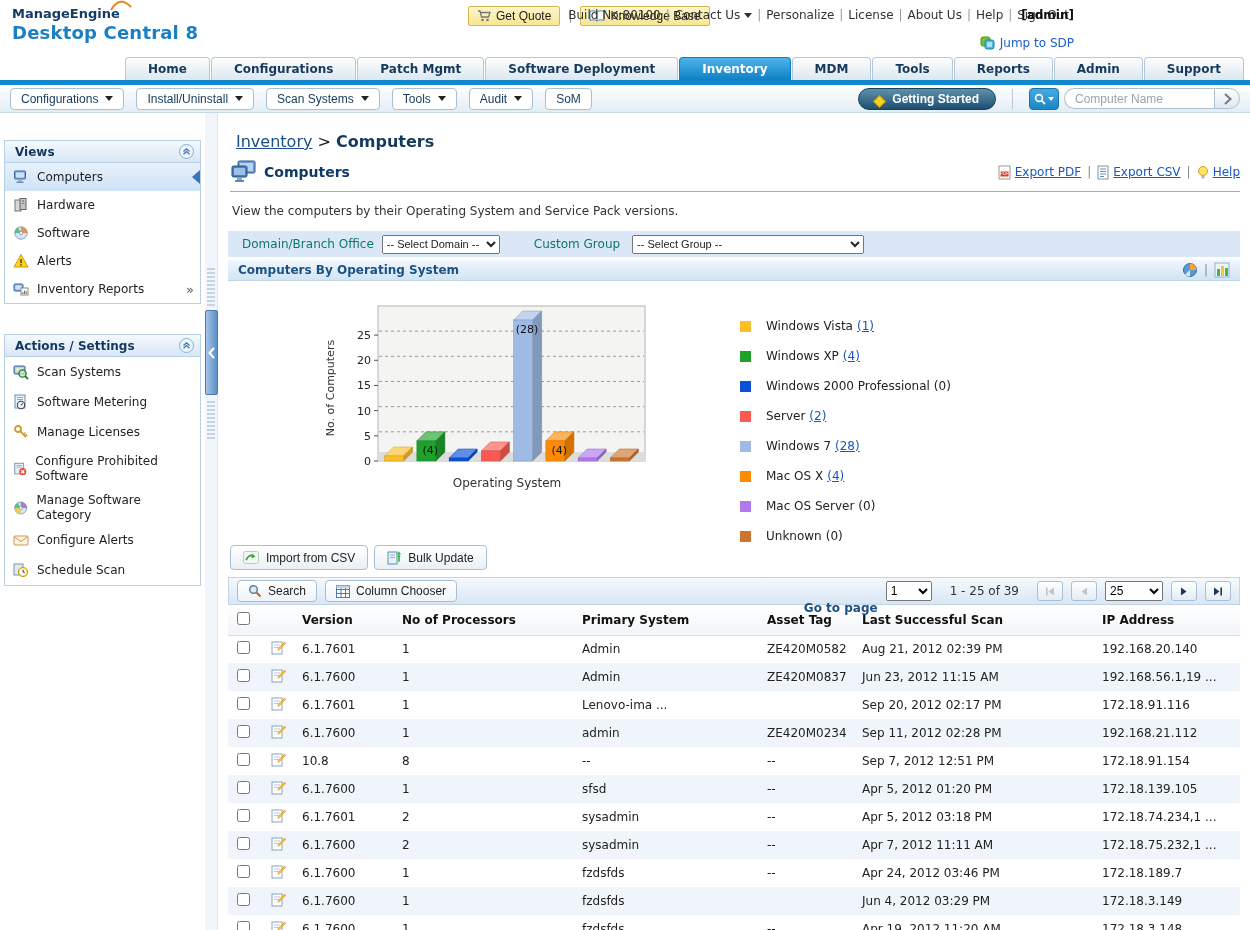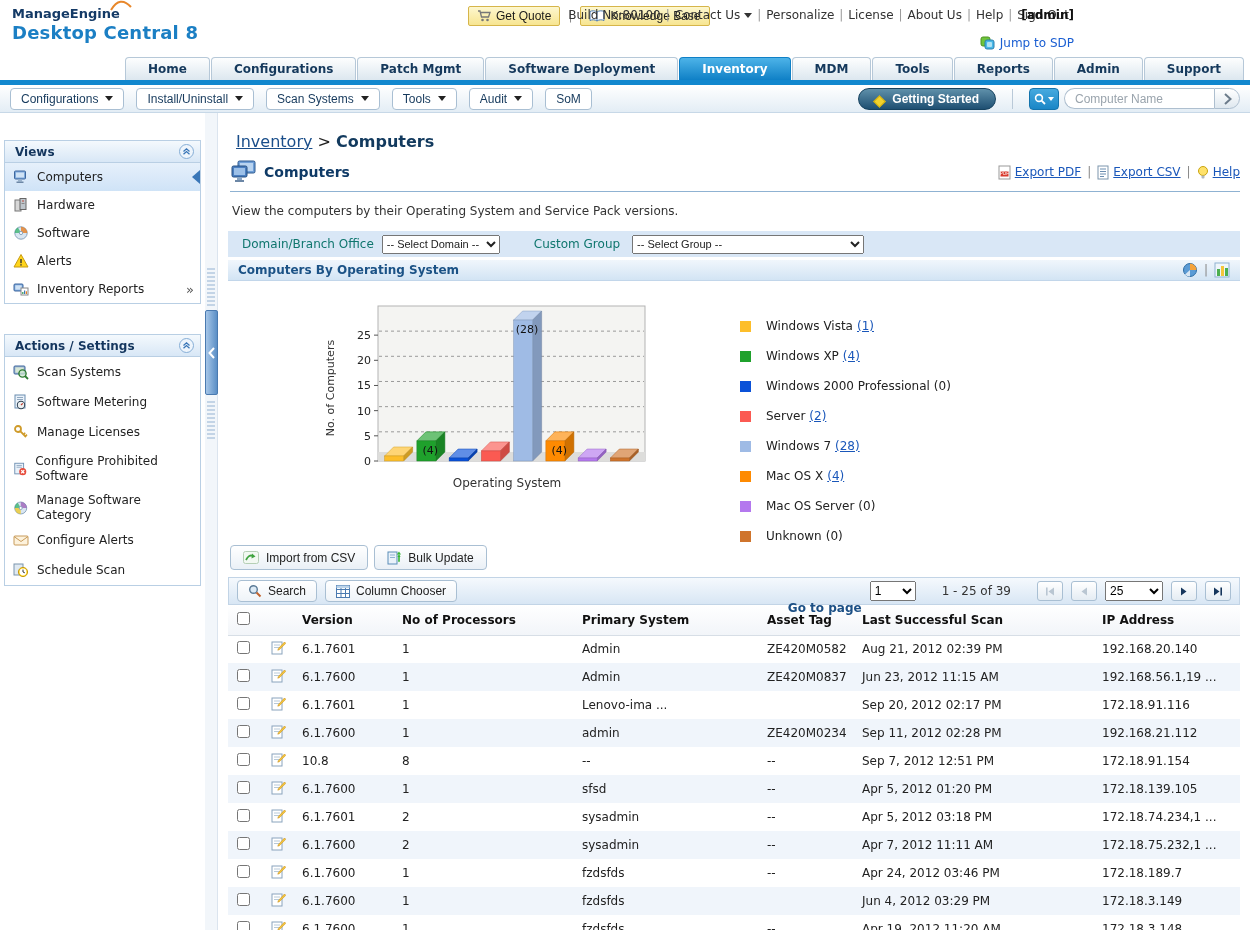--- a/index.html
+++ b/index.html
@@ -111,21 +111,21 @@
     border:1px solid #a9bfd3; border-radius:4px; padding:4px 12px; font-size:12px; color:#222; cursor:pointer; }
 
   .table-toolbar { margin-top:7px; height:28px; background:linear-gradient(#f5f9fd,#d8e6f4);
     border:1px solid #c2d4e6; display:flex; align-items:center; padding:0 8px; gap:8px; }
   .tt-btn { display:inline-flex; align-items:center; gap:6px; background:linear-gradient(#ffffff,#eef3f8);
     border:1px solid #a9bfd3; border-radius:4px; padding:3px 10px; font-size:12px; color:#222; cursor:pointer; }
   .pager { margin-left:auto; display:flex; align-items:center; gap:8px; }
   .goto-lbl { font-weight:bold; color:#1b4f85;margin-top:33px; }
   .pager select { height:20px; font-size:12px; }
   .sel-page { width:46px; } .sel-size { width:58px; }
-  .range-txt { color:#333; margin:0 18px; }
+  .range-txt { color:#333; margin:0 10px; }
   .nav-btn { width:26px; height:20px; border:1px solid #a9bfd3; border-radius:3px;
     background:linear-gradient(#ffffff,#e4ecf3); display:flex; align-items:center; justify-content:center; cursor:pointer; }
   .nav-btn.disabled { cursor:default; }
 
   table.grid { width:100%; border-collapse:collapse; table-layout:fixed; }
   .grid th { height:30px; text-align:left; font-size:12px; color:#111; font-weight:bold;
     background:linear-gradient(#ffffff,#f2f5f9); border-bottom:1px solid #d7dee6; padding:0 4px; }
   .grid td { height:28px; font-size:12px; color:#222; padding:0 4px; overflow:hidden; white-space:nowrap; }
   .grid tbody tr:nth-of-type(even) { background:#f0f5fb; }
   .c-check { width:30px; text-align:center !important; }

